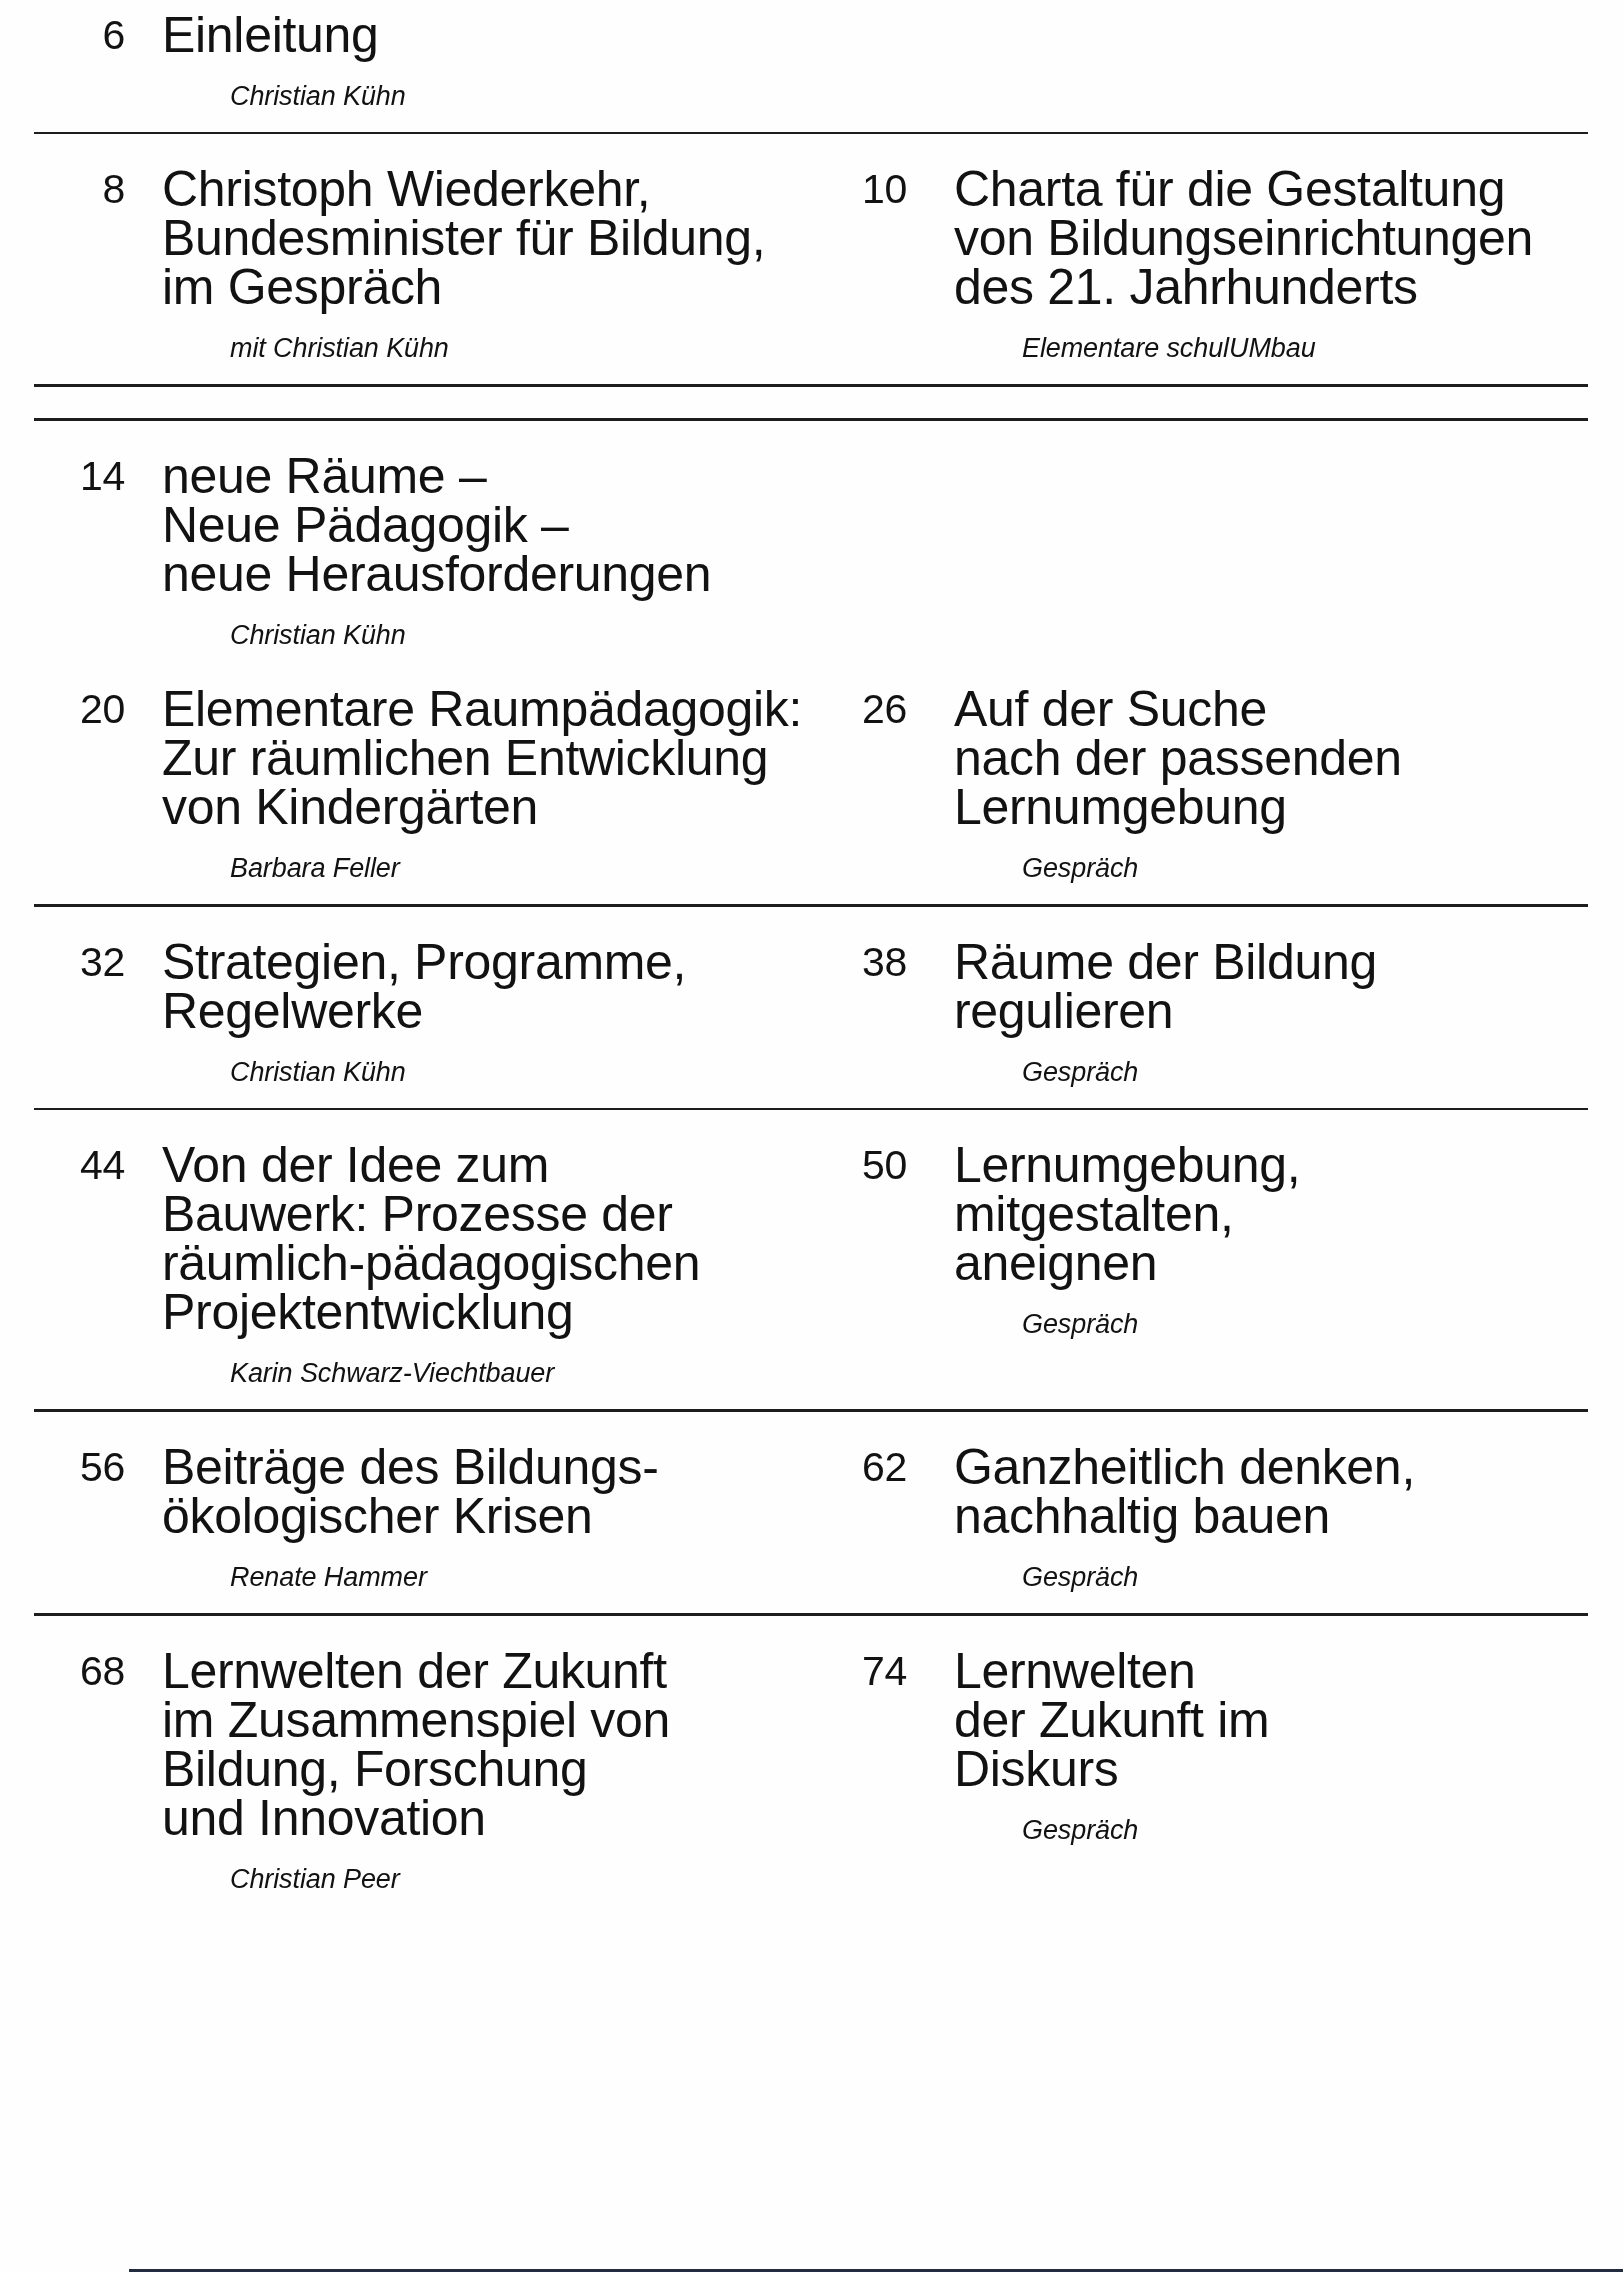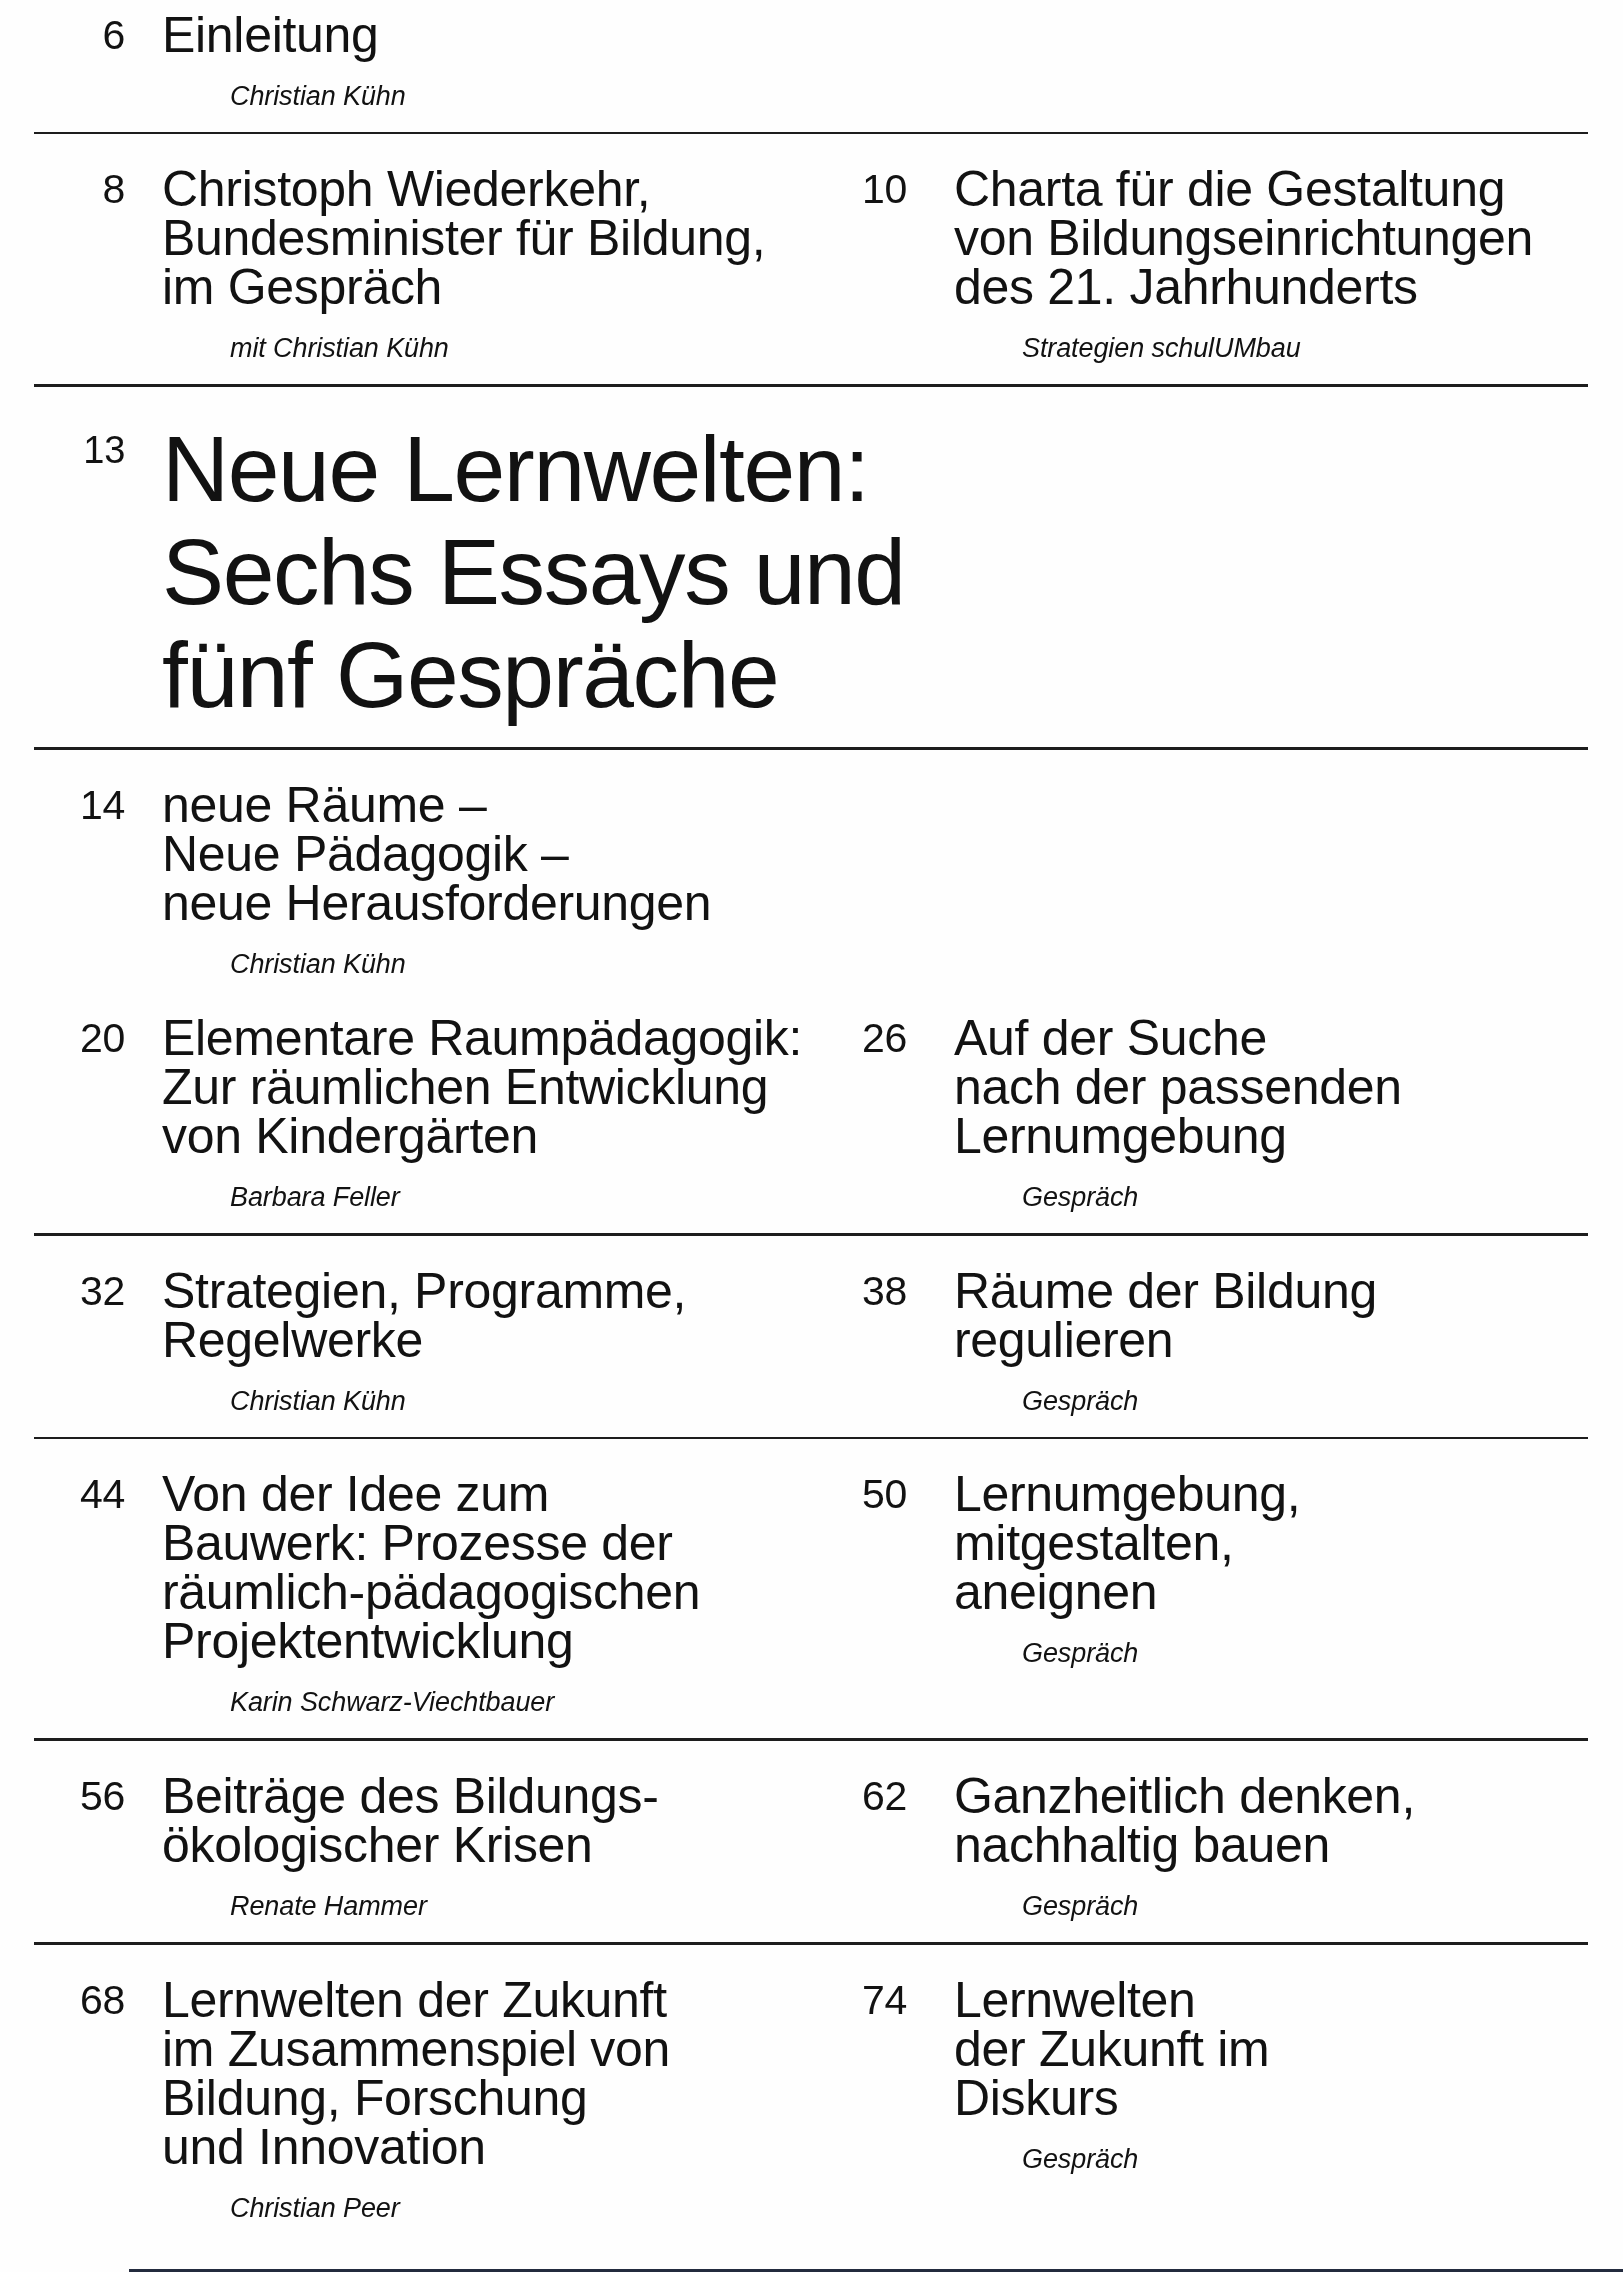--- a/index.html
+++ b/index.html
@@ -109,34 +109,26 @@
         </div>
         <div class="author">mit Christian Kühn</div>
       </div>
       <div class="num">10</div>
       <div class="cell-r">
         <div class="title">
           <div class="tl">Charta für die Gestaltung</div>
           <div class="tl">von Bildungseinrichtungen</div>
           <div class="tl">des 21. Jahrhunderts</div>
         </div>
-        <div class="author">Strategien schulUMbau</div>
-      </div>
-    </div>
-
-    <div class="rule"></div>
-
-    <div class="big-row">
-      <div class="big-num">13</div>
-      <div class="big-title">
-        <div class="big-line">Neue Lernwelten:</div>
-        <div class="big-line">Sechs Essays und</div>
-        <div class="big-line">fünf Gespräche</div>
-      </div>
-    </div>
+        <div class="author">Elementare schulUMbau</div>
+      </div>
+    </div>
+
+    <div class="rule"></div>
+
 
     <div class="rule"></div>
 
     <div class="row">
       <div class="num">14</div>
       <div class="cell-l">
         <div class="title">
           <div class="tl">neue Räume –</div>
           <div class="tl">Neue Pädagogik –</div>
           <div class="tl">neue Herausforderungen</div>

